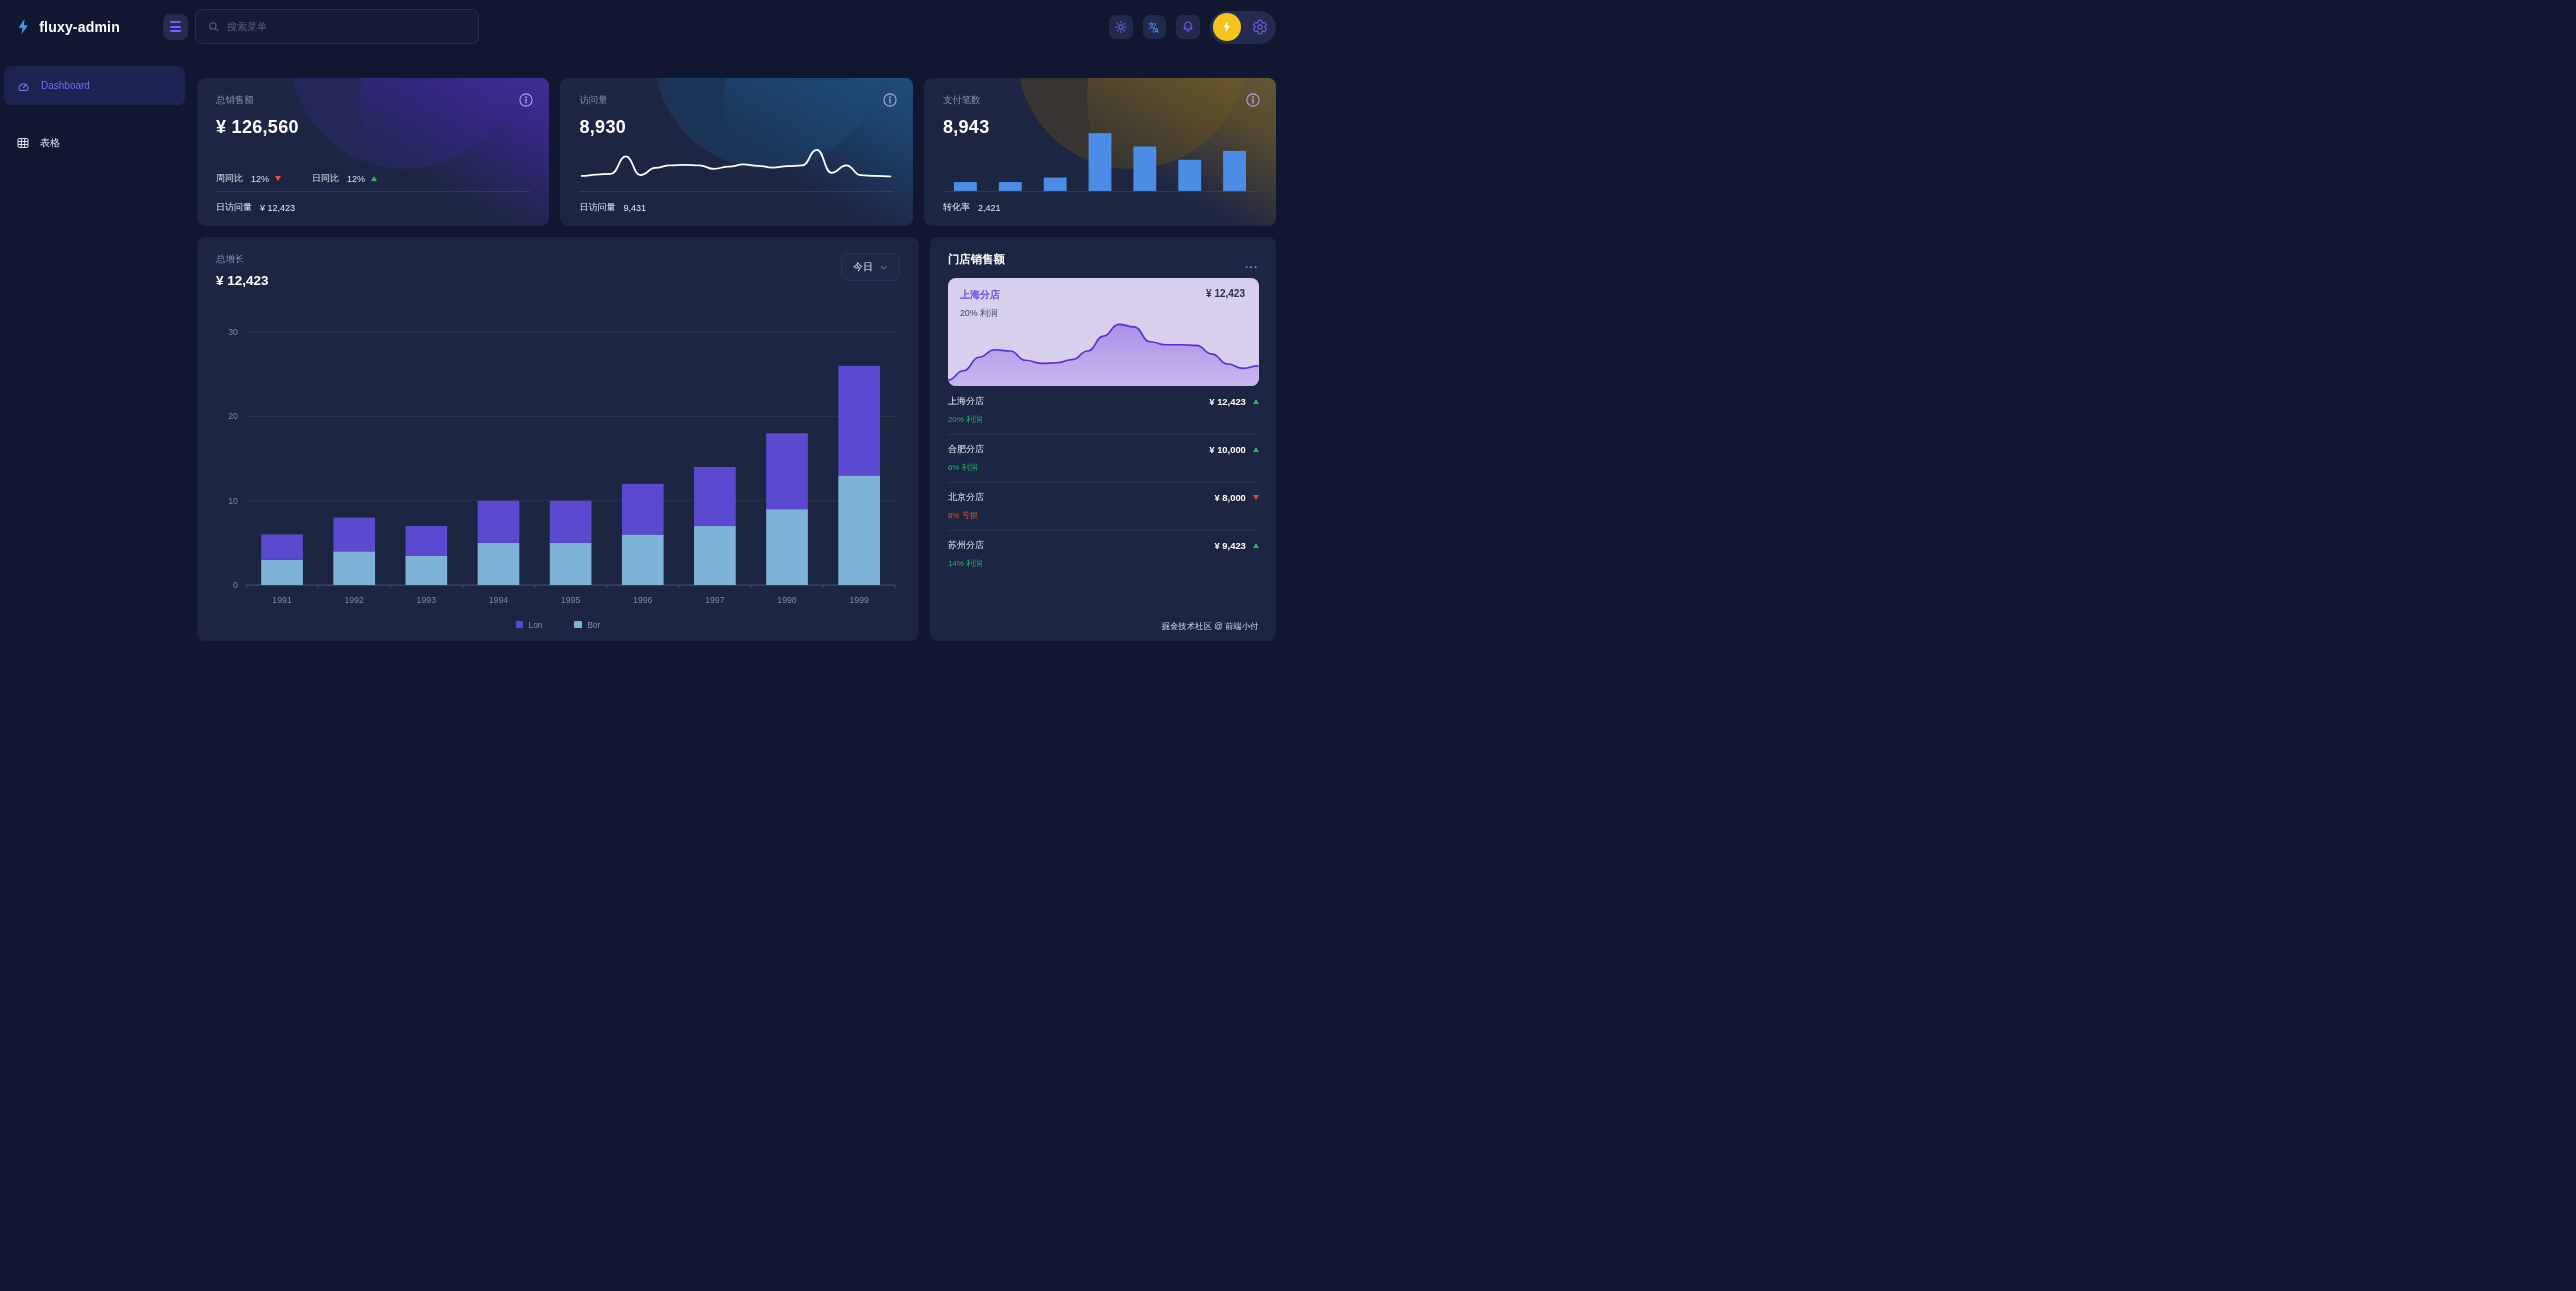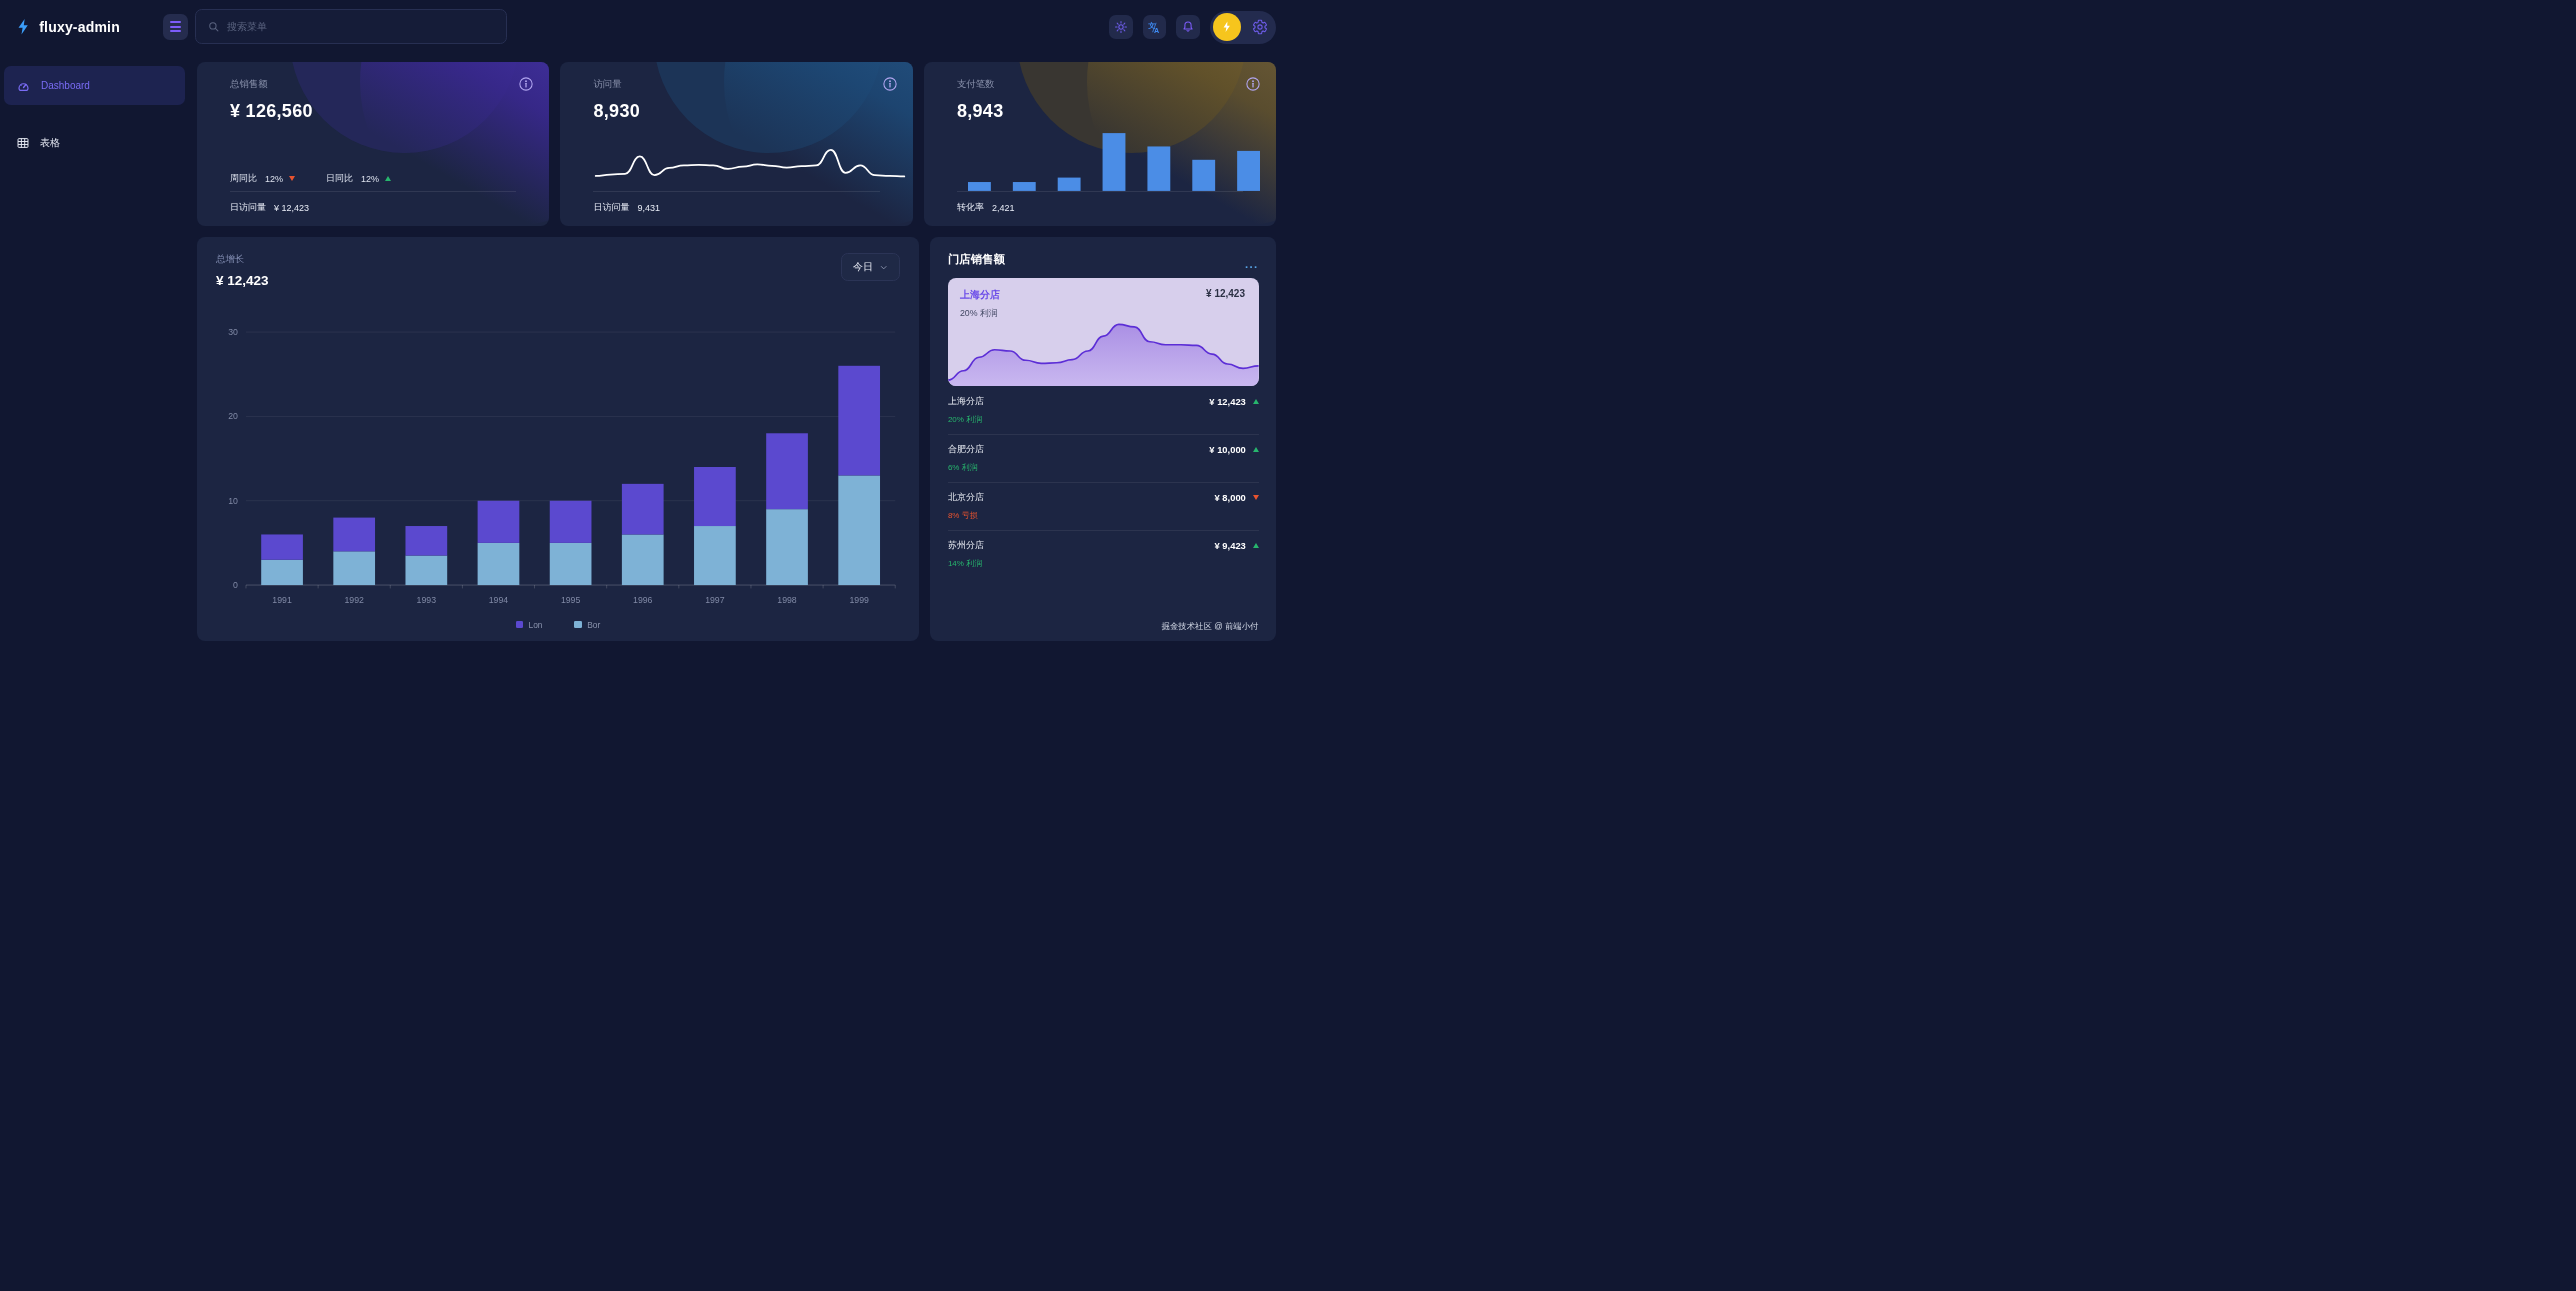--- a/index.html
+++ b/index.html
@@ -10,21 +10,21 @@
     overflow:hidden; position:relative;
   }
   
   .topbar { position:absolute; left:0; top:0; right:0; height:54px; }
   .logo { position:absolute; left:15px; top:0; height:54px; display:flex; align-items:center; gap:6.7px; }
   .logo-text { font-size:14px; font-weight:bold; letter-spacing:0.2px; }
   .hamburger { position:absolute; left:163px; top:14px; width:25px; height:25.6px;
     background:#252c4e; border:none; border-radius:6.7px; display:flex; flex-direction:column;
     align-items:center; justify-content:center; gap:2.7px; cursor:pointer; }
   .hamburger i { width:10.8px; height:1.8px; border-radius:1.3px; background:#7c5cfa; display:block; }
-  .search { position:absolute; left:195px; top:8.8px; width:312px; height:35px;
+  .search { position:absolute; left:195px; top:8.8px; width:284px; height:35px;
     background:#151c38; border:0.7px solid #272f52; border-radius:6.7px; display:flex; align-items:center; }
   .search svg { margin-left:10.8px; flex:none; }
   .search input { flex:1; height:100%; background:transparent; border:none; outline:none;
     color:#cfd5e6; font-size:10px; padding:0 9.4px 0 6.7px; font-family:inherit; }
   .search input::placeholder { color:#5b6480; }
   .actions { position:absolute; right:12px; top:0; height:54px; display:flex; align-items:center; gap:10px; }
   .icon-btn { width:23.6px; height:23.6px; border:none; border-radius:6.7px; background:#222a4b;
     display:flex; align-items:center; justify-content:center; cursor:pointer; }
   .user-pill { height:33px; width:66px; border-radius:17px; background:#232b4e; border:none;
     display:flex; align-items:center; justify-content:space-between; padding:0 8px 0 2.7px; cursor:pointer; }
@@ -35,21 +35,21 @@
   .side-item { height:39px; border-radius:6.7px; display:flex; align-items:center; gap:10px;
     padding:0 12px; font-size:10px; color:#e8ebf5; cursor:pointer; }
   .side-item.active { background:#1d2350; color:#7a6cf5; font-weight:500; }
   .side-item + .side-item { margin-top:23px; height:30px; }
   
   .main { position:absolute; left:197px; top:54px; right:12px; bottom:5.4px; }
   .cards-row { display:grid; grid-template-columns:repeat(3,1fr); gap:11.4px; margin-top:8px; height:164px; }
   .bottom-row { display:grid; grid-template-columns:722px 1fr; gap:11.4px; margin-top:11.4px; height:404px; }
   .card { background:#1c2542; border-radius:8px; position:relative; overflow:hidden; }
   
-  .stat-card { padding:16px 33px 12px; display:flex; flex-direction:column; }
+  .stat-card { padding:16px 19px 12px; display:flex; flex-direction:column;margin-top:16px; }
   .deco { position:absolute; border-radius:50%; pointer-events:none; }
   .deco.a { width:229px; height:229px; top:-138px; right:30px; }
   .deco.b { width:290px; height:290px; top:-125px; right:-101px; }
   .card-sales  .deco.a { background:#2c2a6e; opacity:.55; }
   .card-sales  .deco.b { background:linear-gradient(210deg,#5a43d4 0%,#39288f 52%,rgba(57,40,143,0) 78%); opacity:.9; }
   .card-visits .deco.a { background:#1c3f66; opacity:.6; }
   .card-visits .deco.b { background:linear-gradient(210deg,#2f6da6 0%,#1d4a78 52%,rgba(29,74,120,0) 78%); opacity:.85; }
   .card-pay    .deco.a { background:#55471f; opacity:.5; }
   .card-pay    .deco.b { background:linear-gradient(210deg,#b08d45 0%,#6e5a28 52%,rgba(110,90,40,0) 78%); opacity:.75; }
   .sc-content { position:relative; z-index:1; display:flex; flex-direction:column; height:100%; }

